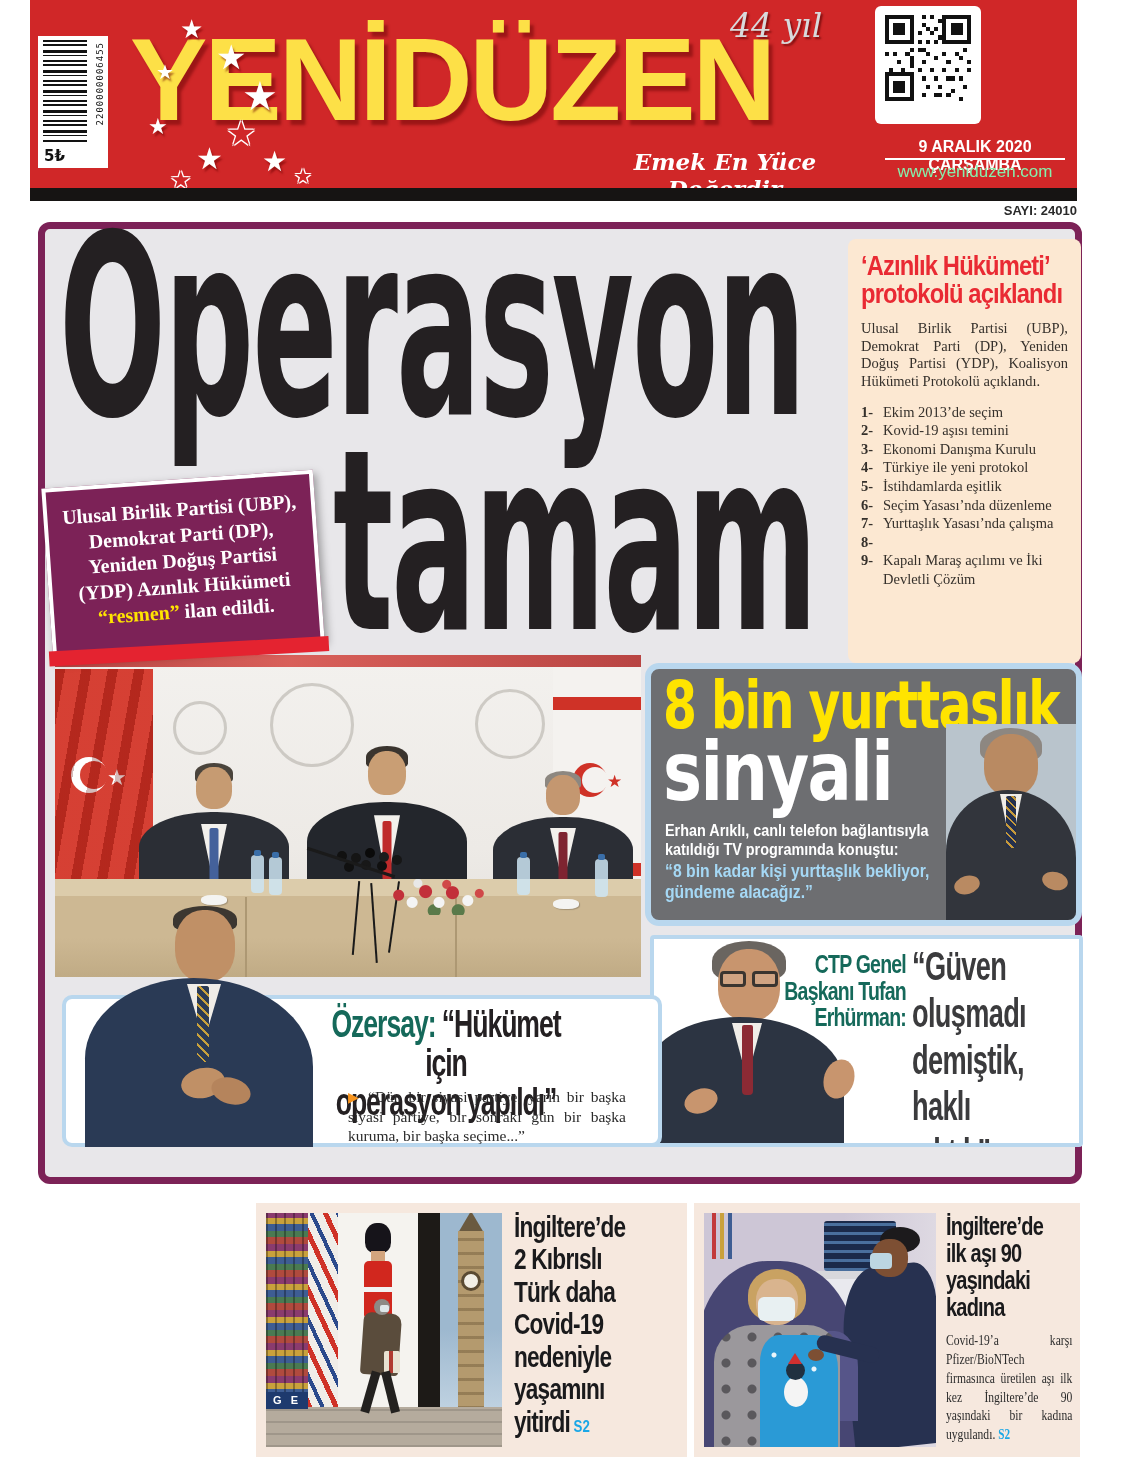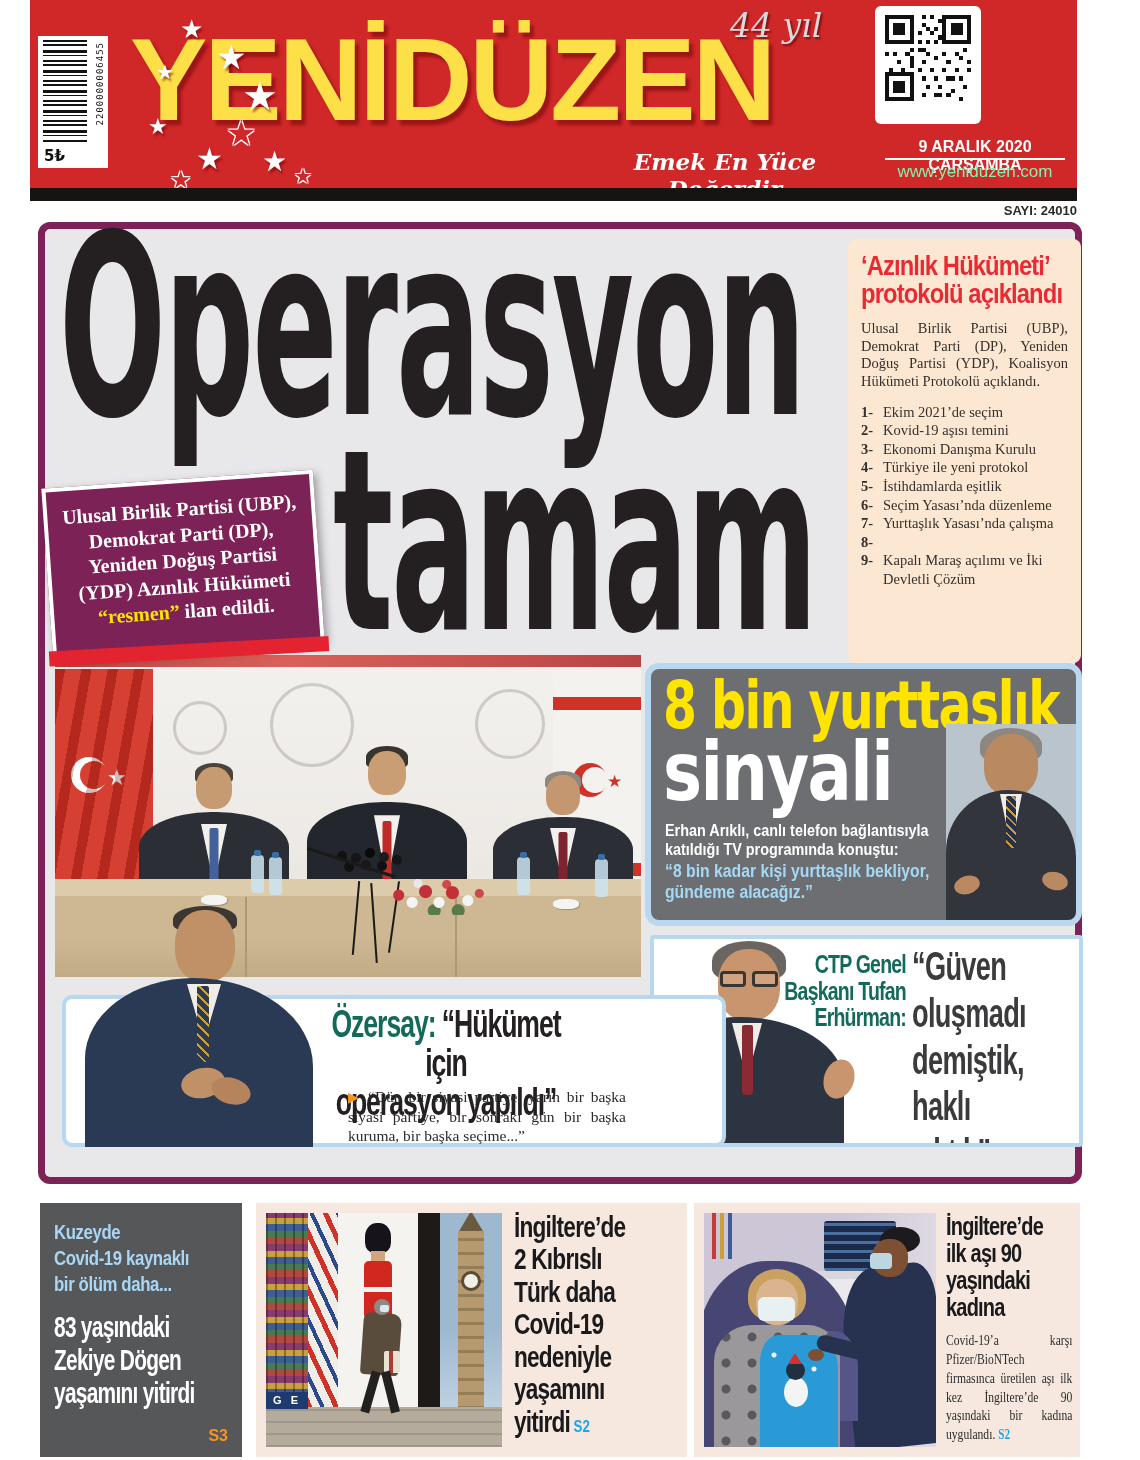--- a/index.html
+++ b/index.html
@@ -128,21 +128,21 @@
   .ctp { left:605px; top:706px; width:433px; height:212px; background:#fff; border:4px solid #b9d7ee;
          border-radius:4px; z-index:4; overflow:hidden; }
   .ctp-speaker { position:absolute; left:16px; top:12px; width:236px; text-align:right; font-weight:bold;
                  font-size:25px; line-height:1.06; color:#15695a; letter-spacing:-1px;
                  transform:scaleX(.78); transform-origin:100% 0; white-space:pre-line; }
   .ctp-quote { position:absolute; left:258px; top:4px; width:170px; font-weight:bold; font-size:40px;
                line-height:1.17; color:#3b3b3d; letter-spacing:-1px; transform:scaleX(.68);
                transform-origin:0 0; white-space:pre-line; }
 
   
-  .oz-box { left:17px; top:766px; width:664px; height:152px; background:#fff; border:4px solid #b9d7ee;
+  .oz-box { left:17px; top:766px; width:600px; height:152px; background:#fff; border:4px solid #b9d7ee;
             border-radius:10px; z-index:4; }
   .oz-head { position:absolute; left:195px; top:6px; width:370px; text-align:center; font-weight:bold;
              font-size:38px; line-height:1.02; color:#242022; letter-spacing:-1.5px;
              transform:scaleX(.7); transform-origin:50% 0; }
   .oz-head .spk { color:#15695a; }
   .oz-quote { position:absolute; left:282px; top:88px; width:278px; font-family:"Liberation Serif",serif;
               font-size:15.5px; line-height:1.25; color:#2b2b2b; text-align:justify; }
   .tri { color:#f7941d; font-size:14px; }
 
   .icpages { left:660px; top:923px; width:366px; text-align:right; font-weight:bold; font-size:20px;
@@ -410,21 +410,21 @@
       <div class="lede-text"><span>Ulusal Birlik Partisi (UBP), Demokrat Parti (DP), Yeniden Doğuş Partisi (YDP) Azınlık Hükümeti </span><span class="lede-hl">“resmen”</span><span> ilan edildi.</span></div>
     </div>
 
     <aside class="abs protocol">
       <div class="proto-title pre">‘Azınlık Hükümeti’
 protokolü açıklandı</div>
       <div class="proto-intro">Ulusal Birlik Partisi (UBP), Demokrat Parti (DP), Yeniden Doğuş Partisi (YDP), Koalisyon Hükümeti Protokolü açıklandı.</div>
       <div class="proto-list">
         <div class="proto-item">
             <b>1-</b>
-            <span>Ekim 2021’de seçim</span>
+            <span>Ekim 2013’de seçim</span>
           </div>
         <div class="proto-item">
             <b>2-</b>
             <span>Kovid-19 aşısı temini</span>
           </div>
         <div class="proto-item">
             <b>3-</b>
             <span>Ekonomi Danışma Kurulu</span>
           </div>
         <div class="proto-item">
@@ -504,29 +504,20 @@
     <section class="abs oz-box">
       <div class="oz-head">
         <span class="spk">Özersay:</span><span> “Hükümet için</span>
         <span style="display:block;">operasyon yapıldı”</span>
       </div>
       <div class="oz-quote"><span class="tri">▶ </span><span>“Dün bir siyasi partiye, yarın bir başka siyasi partiye, bir sonraki gün bir başka kuruma, bir başka seçime...”</span></div>
     </section>
 
   </main>
 
-  <article class="abs b-box b1">
-    <div class="b1-kicker">Kuzeyde
-Covid-19 kaynaklı
-bir ölüm daha...</div>
-    <div class="b1-head">83 yaşındaki
-Zekiye Dögen
-yaşamını yitirdi</div>
-    <div class="b1-ref">S3</div>
-  </article>
 
   <article class="abs b-box b2">
     <div class="b-photo ld">
       <div class="ld-mosaic"></div>
       <div class="ld-jack"></div>
       <div class="ld-poster">
         <div class="guard-hat"></div>
         <div class="guard-face"></div>
         <div class="guard-body"></div>
         <div class="guard-belt"></div>

